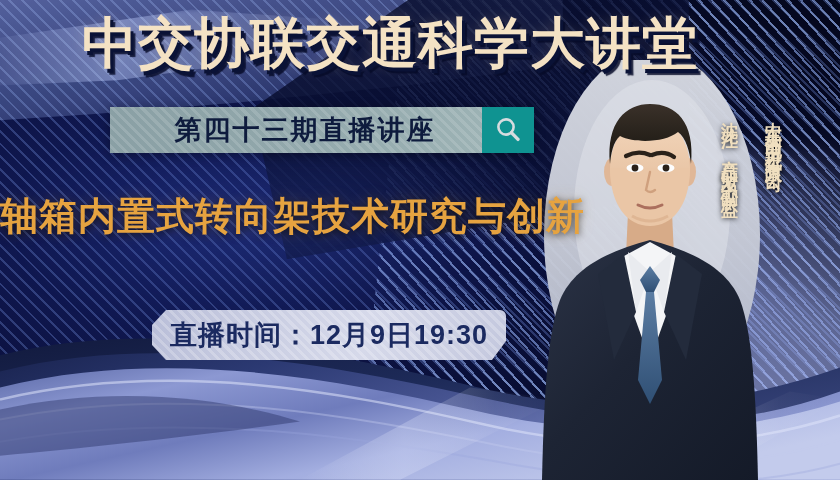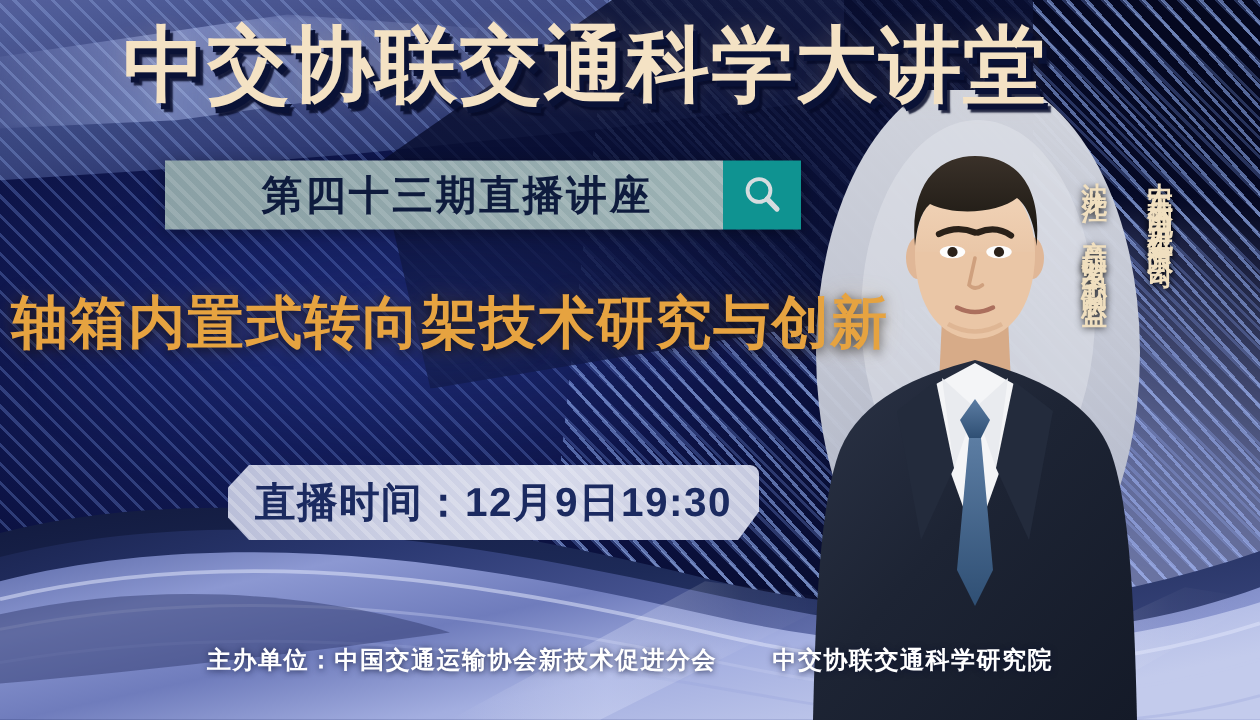--- a/index.html
+++ b/index.html
@@ -186,21 +186,21 @@
     align-items: center;
     justify-content: center;
   }
   .sb-icon svg { display: block; }
 
   .maintitle {
     position: absolute;
     left: 0;
     top: 196px;
     width: 600px;
-    text-align: center;
+    text-align: left;
     font-size: 38px;
     line-height: 1.1;
     font-weight: bold;
     letter-spacing: 1px;
     color: #e6a340;
     text-shadow: 0 2px 7px rgba(0,0,0,.65), 0 0 16px rgba(230,163,64,.22);
     z-index: 8;
     white-space: nowrap;
   }
 
@@ -443,19 +443,14 @@
 
   <div class="maintitle">轴箱内置式转向架技术研究与创新</div>
 
   <div class="timebar">
     <span class="tb-text">直播时间：12月9日19:30</span>
   </div>
 
   <div class="vcol vcol-name">沈龙江 产品研发中心副总监</div>
   <div class="vcol vcol-org">中车株洲电力机车有限公司</div>
 
-  <div class="footer">
-    <span>主办单位：中国交通运输协会新技术促进分会</span>
-    <span class="f-gap"></span>
-    <span>中交协联交通科学研究院</span>
-  </div>
 
 </div>
 
 </body></html>

